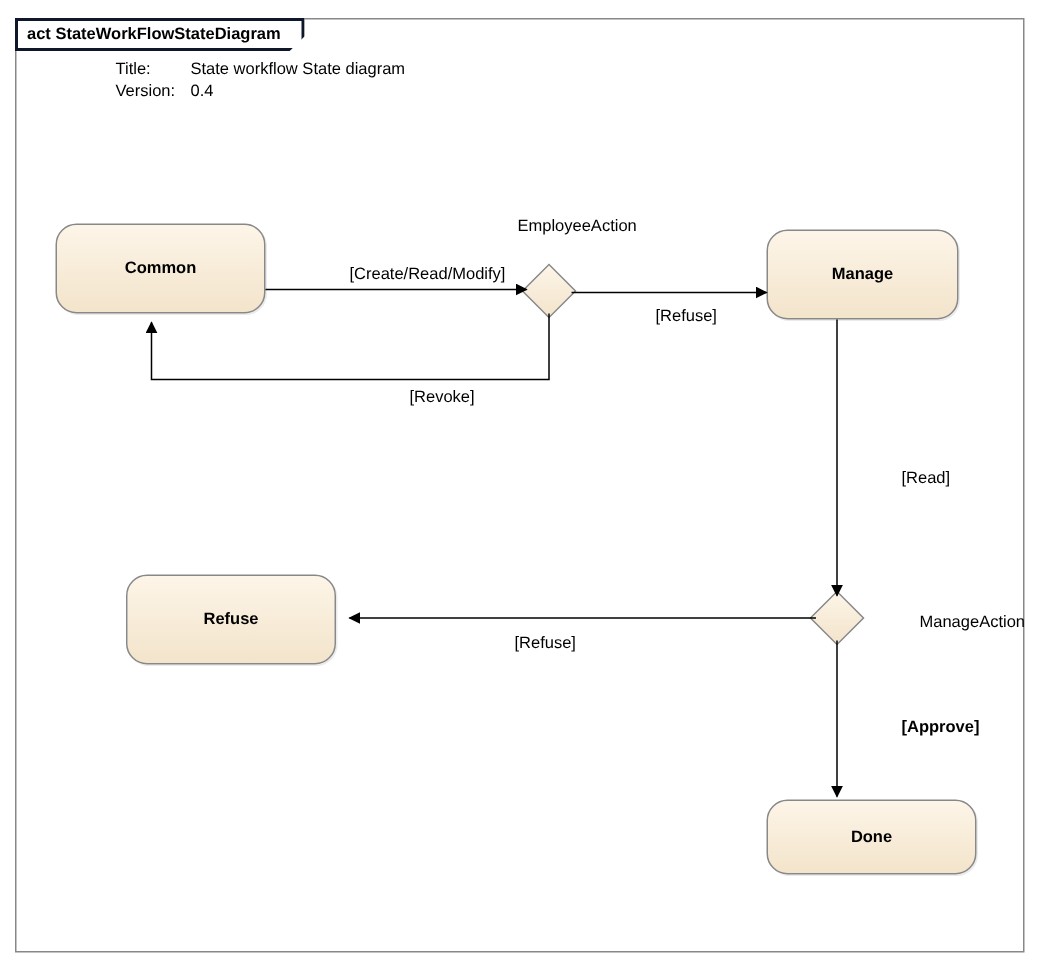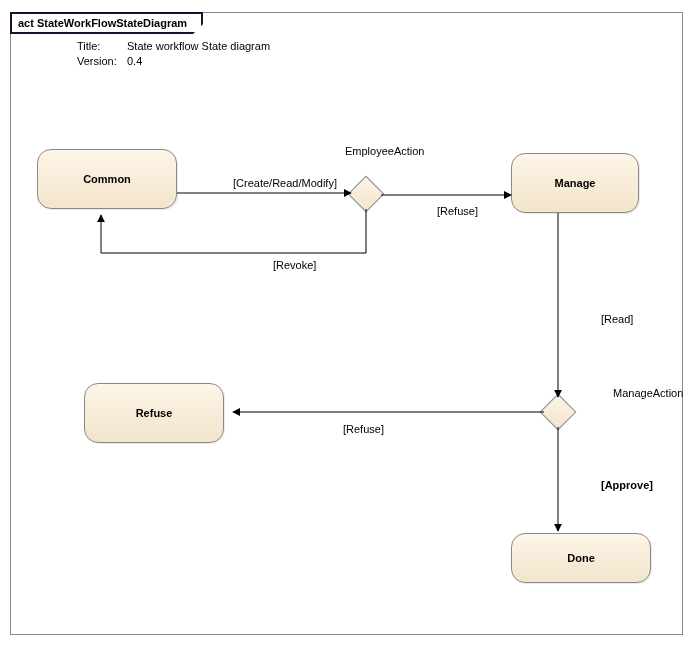--- a/index.html
+++ b/index.html
@@ -118,21 +118,21 @@
     <div class="state" style="left:500px; top:140px; width:128px; height:60px;">Manage</div>
 
     <div class="state" style="left:73px;  top:370px; width:140px; height:60px;">Refuse</div>
 
     <div class="state" style="left:500px; top:520px; width:140px; height:50px;">Done</div>
 
     <div class="diamond" style="left:342px; top:168px;"></div>
     <div class="label" style="left:302px; top:132px;">EmployeeAction</div>
 
     <div class="diamond" style="left:534px; top:386px;"></div>
-    <div class="label" style="left:570px; top:374px;text-align:center;">ManageAction</div>
+    <div class="label" style="left:570px; top:396px;text-align:center;">ManageAction</div>
 
     <div class="label" style="left:190px; top:164px;">[Create/Read/Modify]</div>
 
     <div class="label" style="left:394px; top:192px;">[Refuse]</div>
 
     <div class="label" style="left:230px; top:246px;">[Revoke]</div>
 
     <div class="label" style="left:558px; top:300px;">[Read]</div>
 
     <div class="label" style="left:300px; top:410px;">[Refuse]</div>

